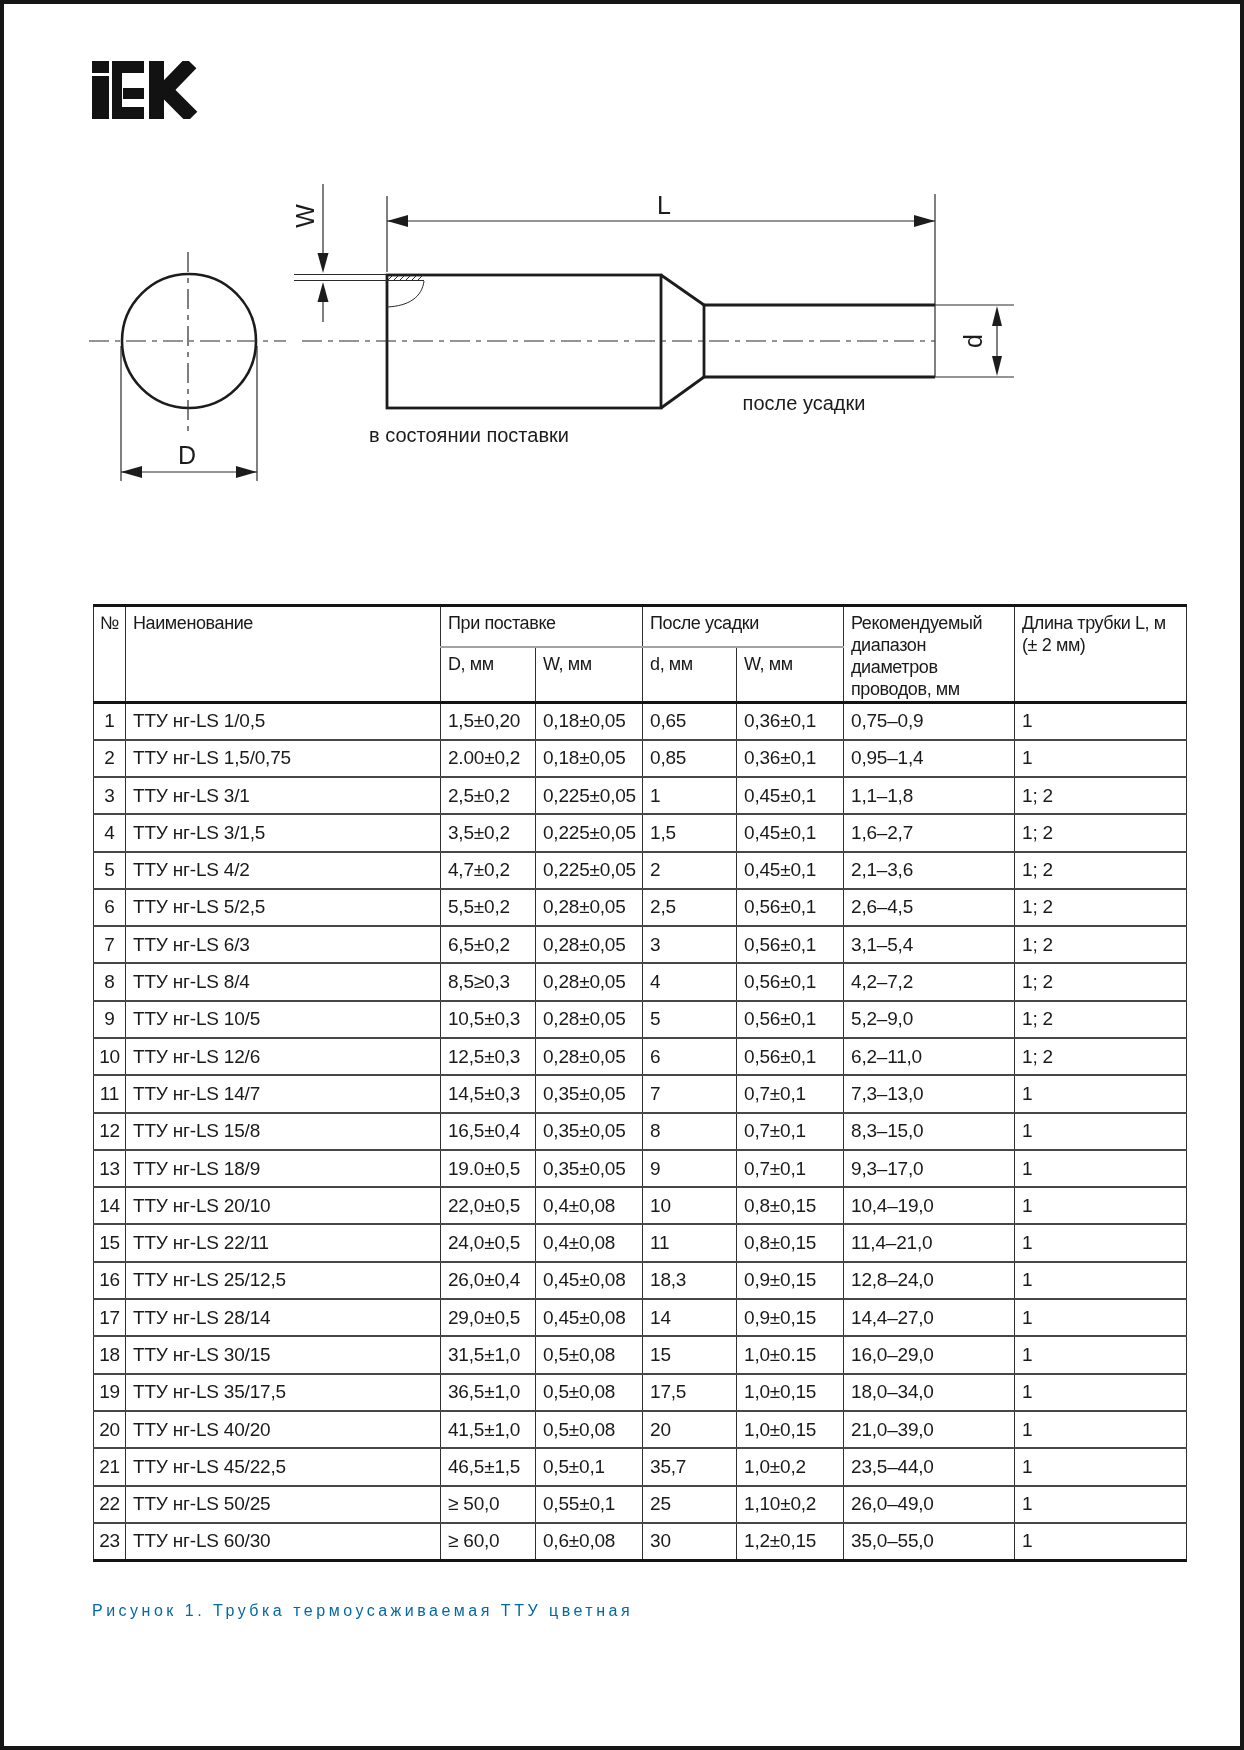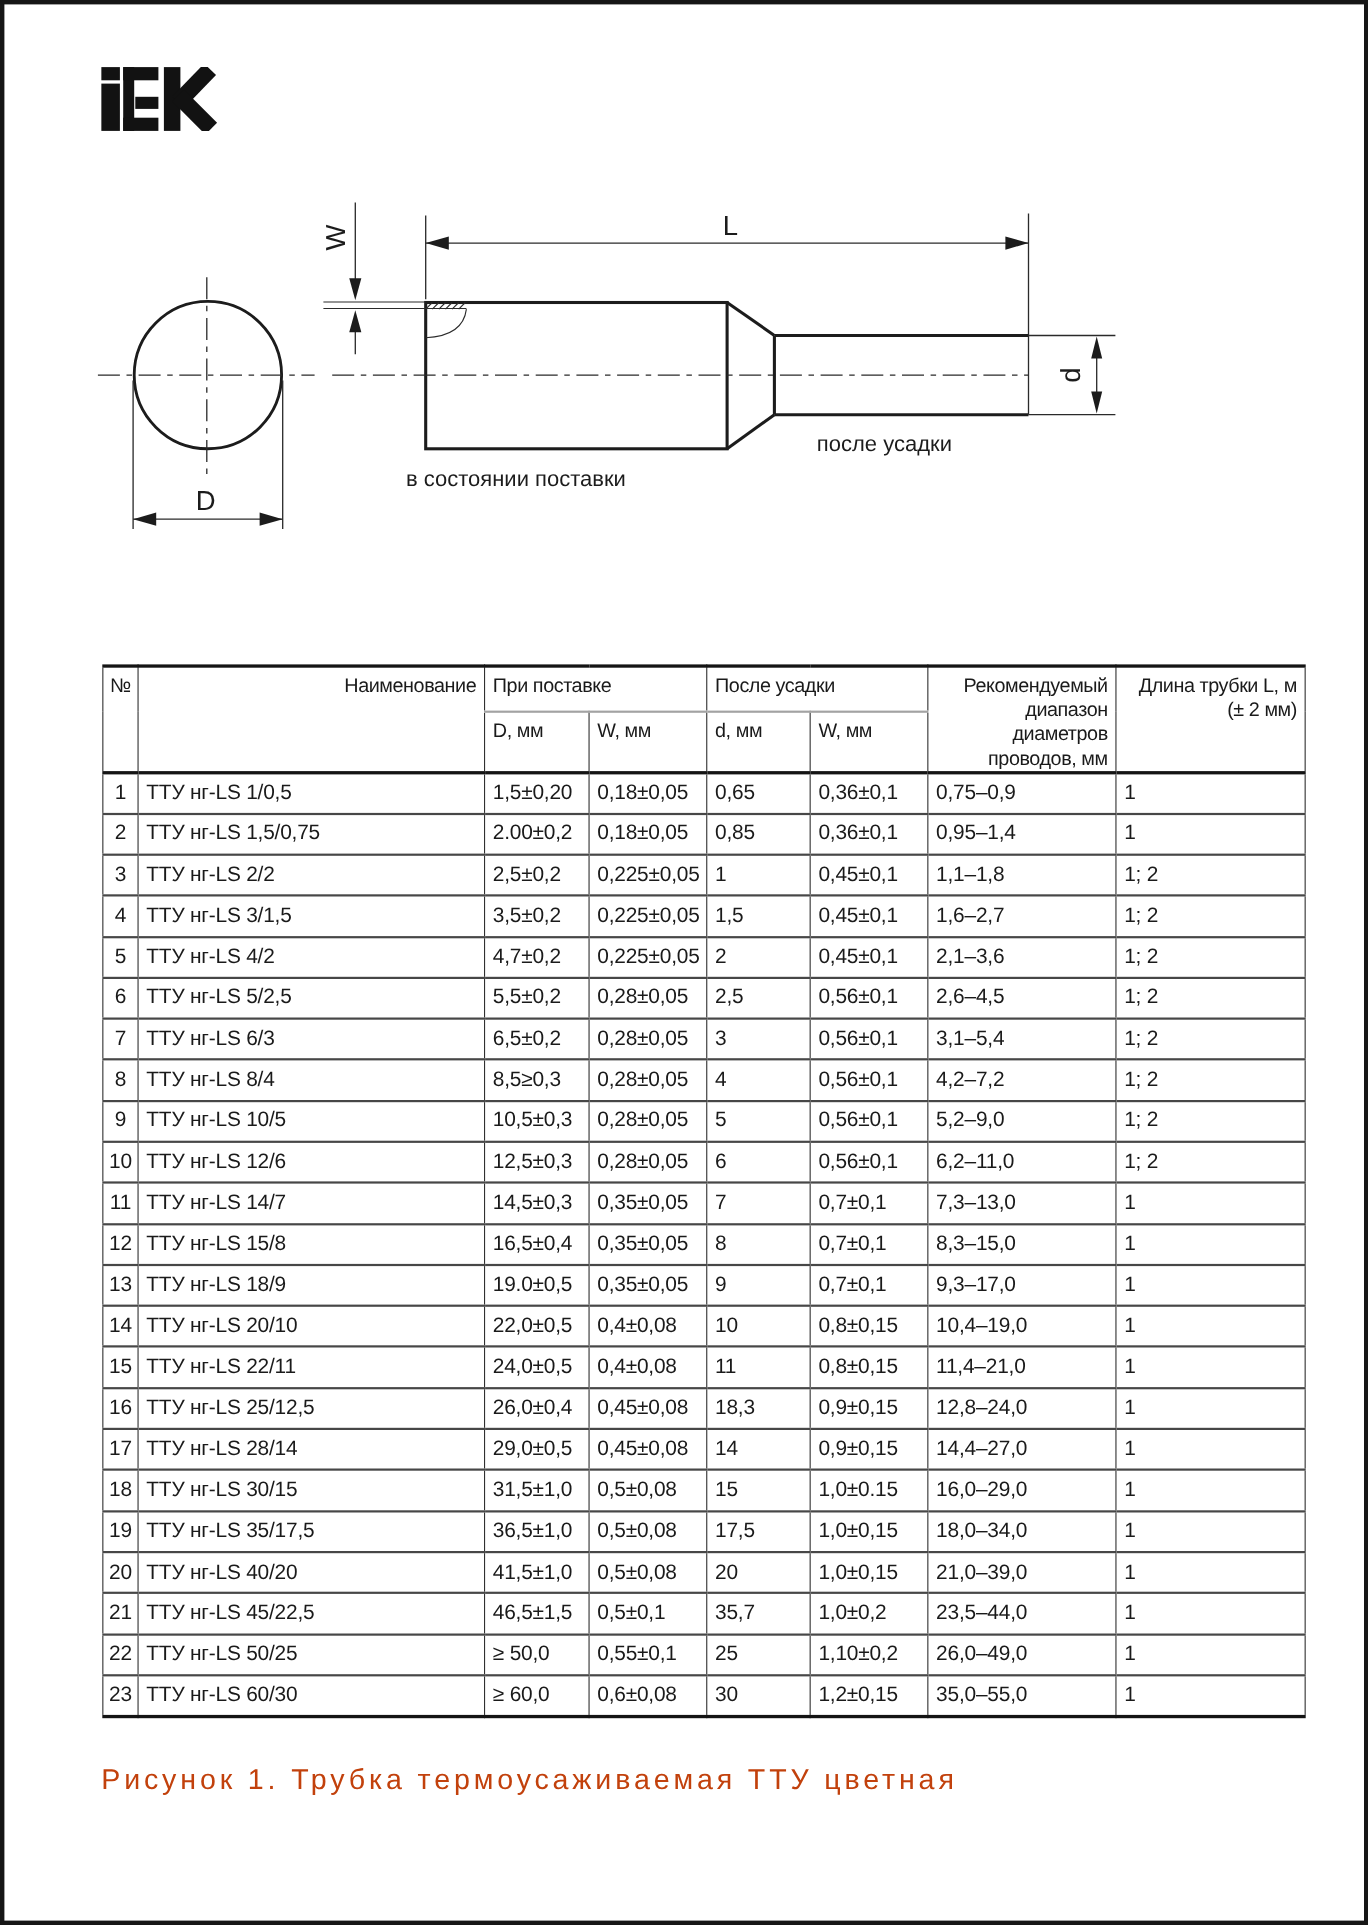--- a/index.html
+++ b/index.html
@@ -25,31 +25,31 @@
     border-left:1.6px solid #303030; border-right:1.6px solid #303030;
     border-top:2.2px solid #474747; border-bottom:2.2px solid #474747;
     padding:0 7px; overflow:hidden;
   }
   .spec thead th {
     font-weight:normal; text-align:left; vertical-align:top;
     padding-top:6px; font-size:18px; letter-spacing:-0.4px; line-height:1.22;
   }
   .spec thead tr.grp  { height:34px; }
   .spec thead tr.sub  { height:46px; }
-  .spec thead th.merge { border-bottom:3px solid #141414;text-align:right; }
+  .spec thead th.merge { border-bottom:3px solid #141414; }
   .spec thead tr.sub th { border-bottom:3px solid #141414; }
   .spec thead th.span { border-bottom:2px solid #a3a3a3; }
   .spec thead th.numh { text-align:center; padding-left:2px; padding-right:2px; }
   .spec tbody tr { height:37.3px; }
   .spec tbody td { vertical-align:middle; }
   .spec tbody td.num { text-align:center; padding-left:2px; padding-right:2px; }
 
   .caption {
     position:absolute; left:88px; top:1598px;
-    font-size:26px; letter-spacing:3.5px; color:#c2410c; white-space:nowrap;
+    font-size:16px; letter-spacing:3.5px; color:#0369a1; white-space:nowrap;
   }
 </style>
 </head>
 <body>
 
 <div class="page">
 
   <svg class="logo" viewBox="0 0 110 58" aria-label="IEK">
     <g fill="#121212">
       <rect x="0" y="0" width="17" height="12"></rect>
@@ -175,21 +175,21 @@
           <td>ТТУ нг-LS 1,5/0,75</td>
           <td>2.00±0,2</td>
           <td>0,18±0,05</td>
           <td>0,85</td>
           <td>0,36±0,1</td>
           <td>0,95–1,4</td>
           <td>1</td>
         </tr>
         <tr>
           <td class="num">3</td>
-          <td>ТТУ нг-LS 2/2</td>
+          <td>ТТУ нг-LS 3/1</td>
           <td>2,5±0,2</td>
           <td>0,225±0,05</td>
           <td>1</td>
           <td>0,45±0,1</td>
           <td>1,1–1,8</td>
           <td>1; 2</td>
         </tr>
         <tr>
           <td class="num">4</td>
           <td>ТТУ нг-LS 3/1,5</td>

